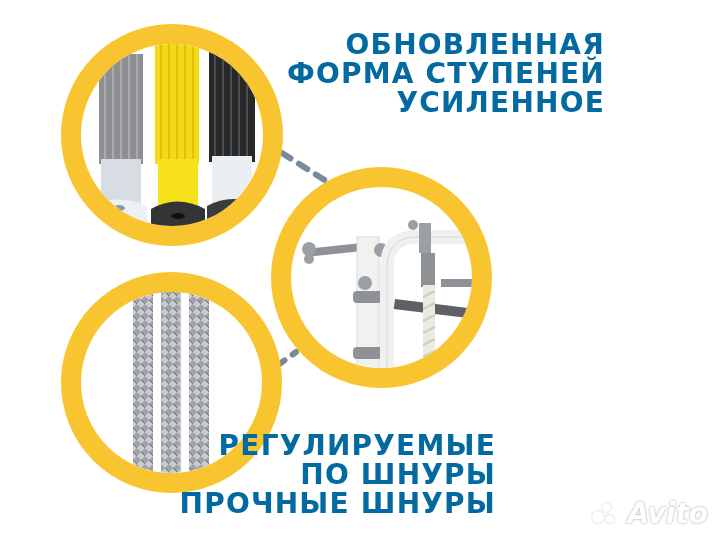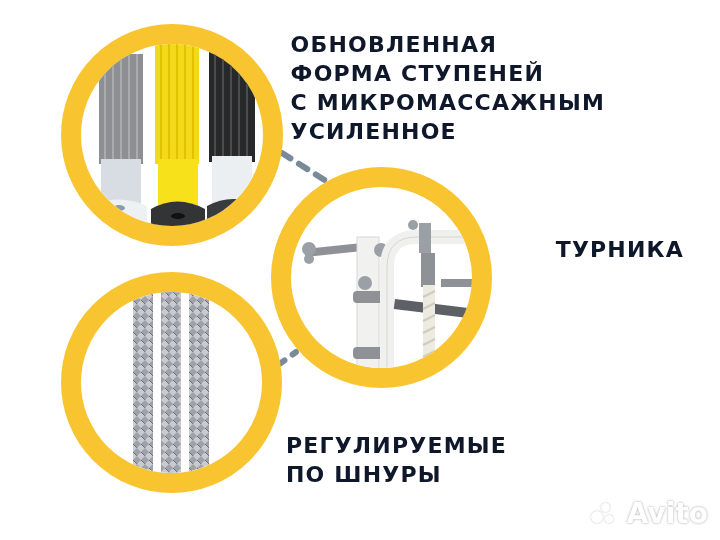--- a/index.html
+++ b/index.html
@@ -1,26 +1,26 @@
 <!DOCTYPE html>
 <html><head>
 <meta charset="utf-8">
 <style>
   html, body { margin:0; padding:0; }
   body { width:720px; height:540px; background:#ffffff; position:relative; overflow:hidden;
          font-family:"DejaVu Sans", sans-serif; }
   .ring { position:absolute; border-radius:50%; box-sizing:border-box; border:20px solid #f8c531;
           background:#ffffff; overflow:hidden; }
   .ring svg { position:absolute; left:0; top:0; }
-  .caption { position:absolute; text-align:left; color:#0f172a; font-weight:bold;
-             font-size:22px; line-height:29px; letter-spacing:1.2px; }
+  .caption { position:absolute; text-align:right; color:#0369a1; font-weight:bold;
+             font-size:28px; line-height:29px; letter-spacing:1.2px; }
   .cap-line { display:block; white-space:nowrap; }
   .dash { position:absolute; }
   .watermark { position:absolute; right:12px; bottom:10px; color:#ffffff; font-size:28px; font-weight:bold;
-               text-shadow:0 0 2px #b9b9b9, 0 0 3px #cfcfcf; letter-spacing:0px; }
+               text-shadow:0 0 2px #b9b9b9, 0 0 3px #cfcfcf; letter-spacing:0px;font-style:italic; }
 </style>
 </head>
 <body>
 
 <svg class="dash" width="720" height="540" style="left:0;top:0;">
   <line x1="282" y1="153" x2="326" y2="181" stroke="#7a8a9a" stroke-width="6" stroke-linecap="round" stroke-dasharray="10 10"></line>
   <line x1="278" y1="365" x2="296" y2="352" stroke="#7a8a9a" stroke-width="6" stroke-linecap="round" stroke-dasharray="8 10"></line>
 </svg>
 
 <div class="ring" style="left:61px; top:24px; width:222px; height:222px;">
@@ -109,31 +109,30 @@
     </defs>
     <rect x="52" y="0" width="20" height="181" fill="url(#braid)"></rect>
     <rect x="80" y="0" width="20" height="181" fill="url(#braid)"></rect>
     <rect x="108" y="0" width="20" height="181" fill="url(#braid)"></rect>
   </svg>
 </div>
 
 <div class="caption" style="right:115px; top:30px;">
   <span class="cap-line">ОБНОВЛЕННАЯ</span>
   <span class="cap-line">ФОРМА СТУПЕНЕЙ</span>
-  <span class="cap-line">С МИКРОМАССАЖНЫМ</span>
   <span class="cap-line">УСИЛЕННОЕ</span>
 </div>
 
 <div class="caption" style="right:36px; top:235px;">
-  <span class="cap-line">ТУРНИКА</span>
 </div>
 
-<div class="caption" style="right:213px; top:431px;">
+<div class="caption" style="right:224px; top:431px;">
   <span class="cap-line">РЕГУЛИРУЕМЫЕ</span>
   <span class="cap-line">ПО ШНУРЫ</span>
+  <span class="cap-line">ПРОЧНЫЕ ШНУРЫ</span>
 </div>
 
 <div class="watermark">
   <span style="display:inline-block; position:relative; width:26px; height:22px; vertical-align:-2px;">
     <span style="position:absolute; left:0; top:8px; width:12px; height:12px; border-radius:50%; background:#fff; box-shadow:0 0 2px #b9b9b9;"></span>
     <span style="position:absolute; left:10px; top:0; width:9px; height:9px; border-radius:50%; background:#fff; box-shadow:0 0 2px #b9b9b9;"></span>
     <span style="position:absolute; left:14px; top:12px; width:8px; height:8px; border-radius:50%; background:#fff; box-shadow:0 0 2px #b9b9b9;"></span>
   </span>
   <span>Avito</span>
 </div>

